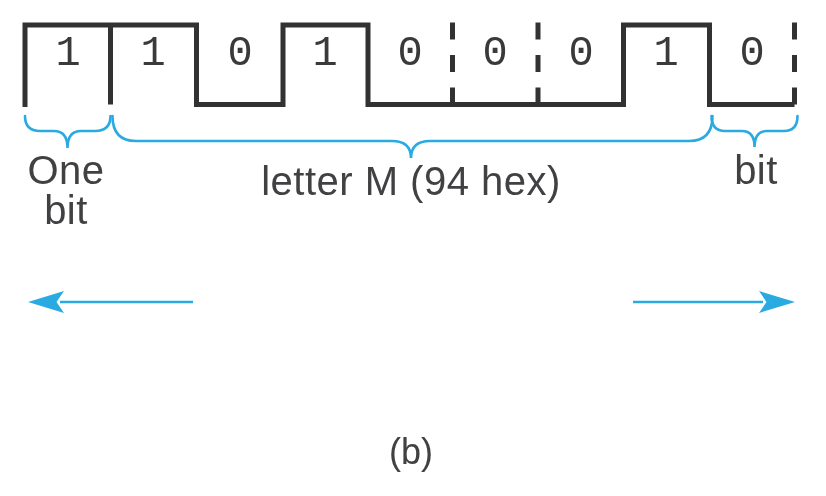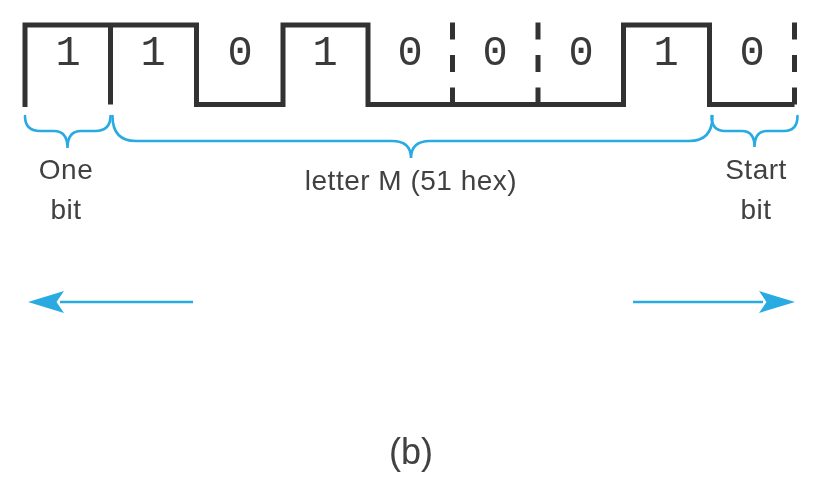--- a/index.html
+++ b/index.html
@@ -20,21 +20,21 @@
     line-height: 48px;
     text-align: center;
     font-family: "Liberation Mono", "DejaVu Sans Mono", monospace;
     font-size: 42px;
     color: #3a3a3a;
   }
   .label {
     position: absolute;
     text-align: center;
     color: #414042;
-    font-size: 28px;
+    font-size: 40px;
     line-height: 40px;
     letter-spacing: 0.5px;
   }
   .label-stop  { left: 0px;   width: 132px; top: 150px; }
   .label-char  { left: 211px; width: 400px; top: 161px; }
   .label-start { left: 690px; width: 132px; top: 150px; }
   .label-span  { left: 161px; width: 500px; top: 282px; }
   .caption {
     position: absolute;
     left: 311px; width: 200px; top: 430px;
@@ -82,24 +82,23 @@
   <span class="bit-digit" style="left:551px">0</span>
   <span class="bit-digit" style="left:636px">1</span>
   <span class="bit-digit" style="left:722px">0</span>
 
   <div class="label label-stop">
     <div>One</div>
     <div>bit</div>
   </div>
 
   <div class="label label-char">
-    <div>letter M (51 hex)</div>
+    <div>letter M (94 hex)</div>
   </div>
 
   <div class="label label-start">
-    <div>Start</div>
     <div>bit</div>
   </div>
 
 
   <div class="caption">(b)</div>
 
 </div>
 
 </body></html>

